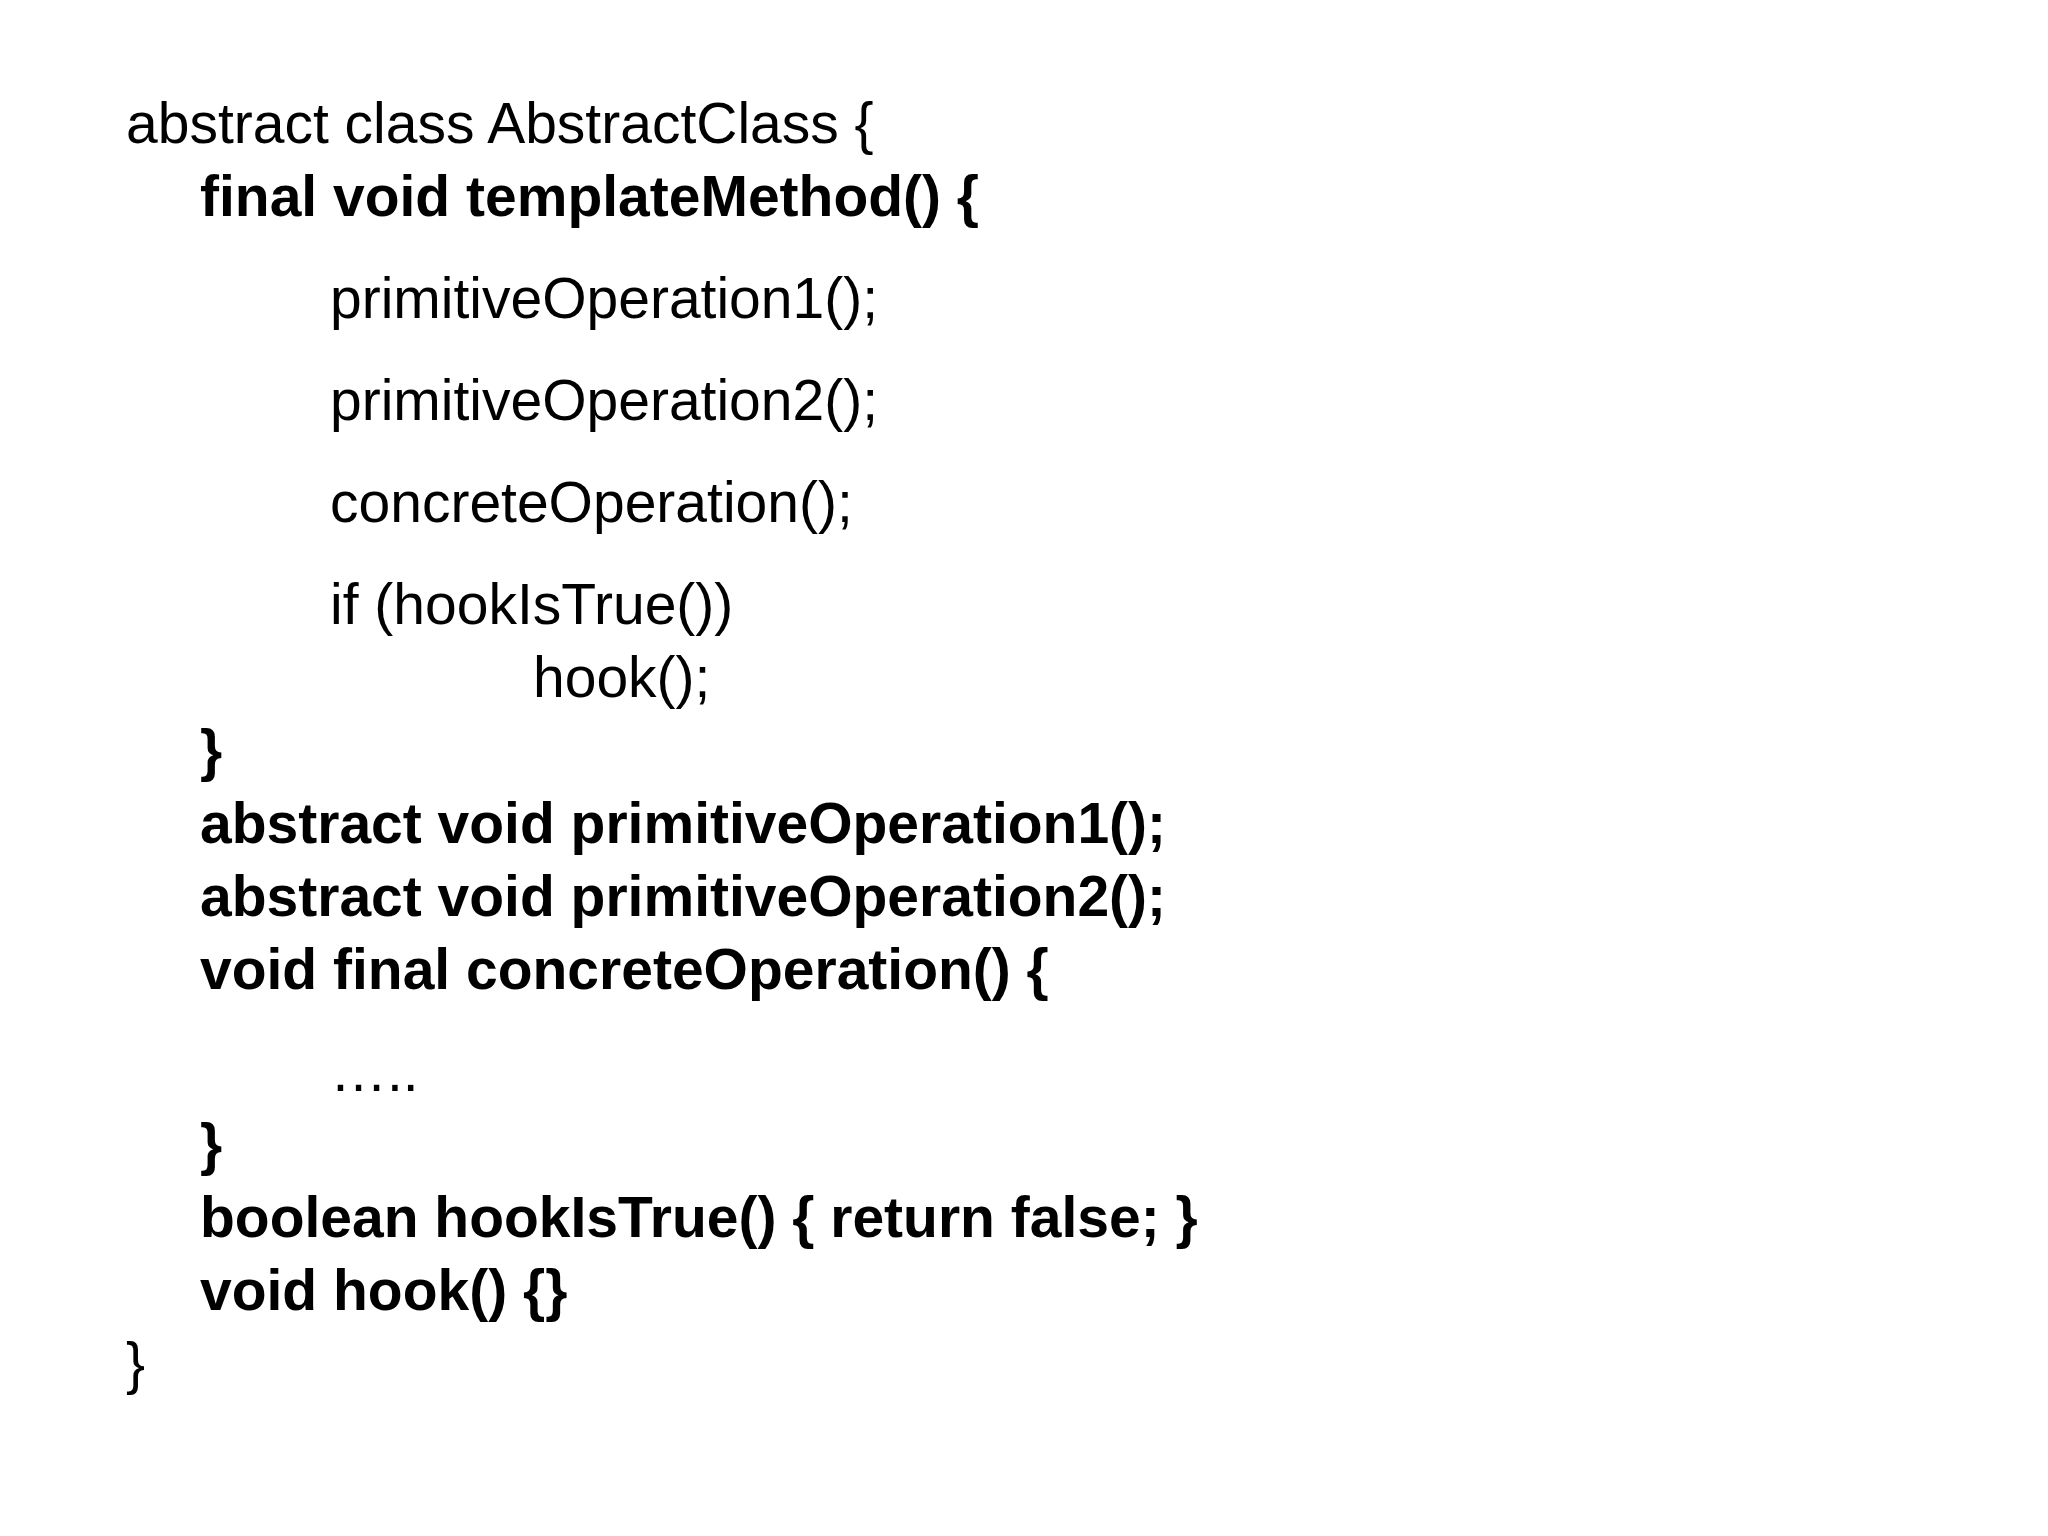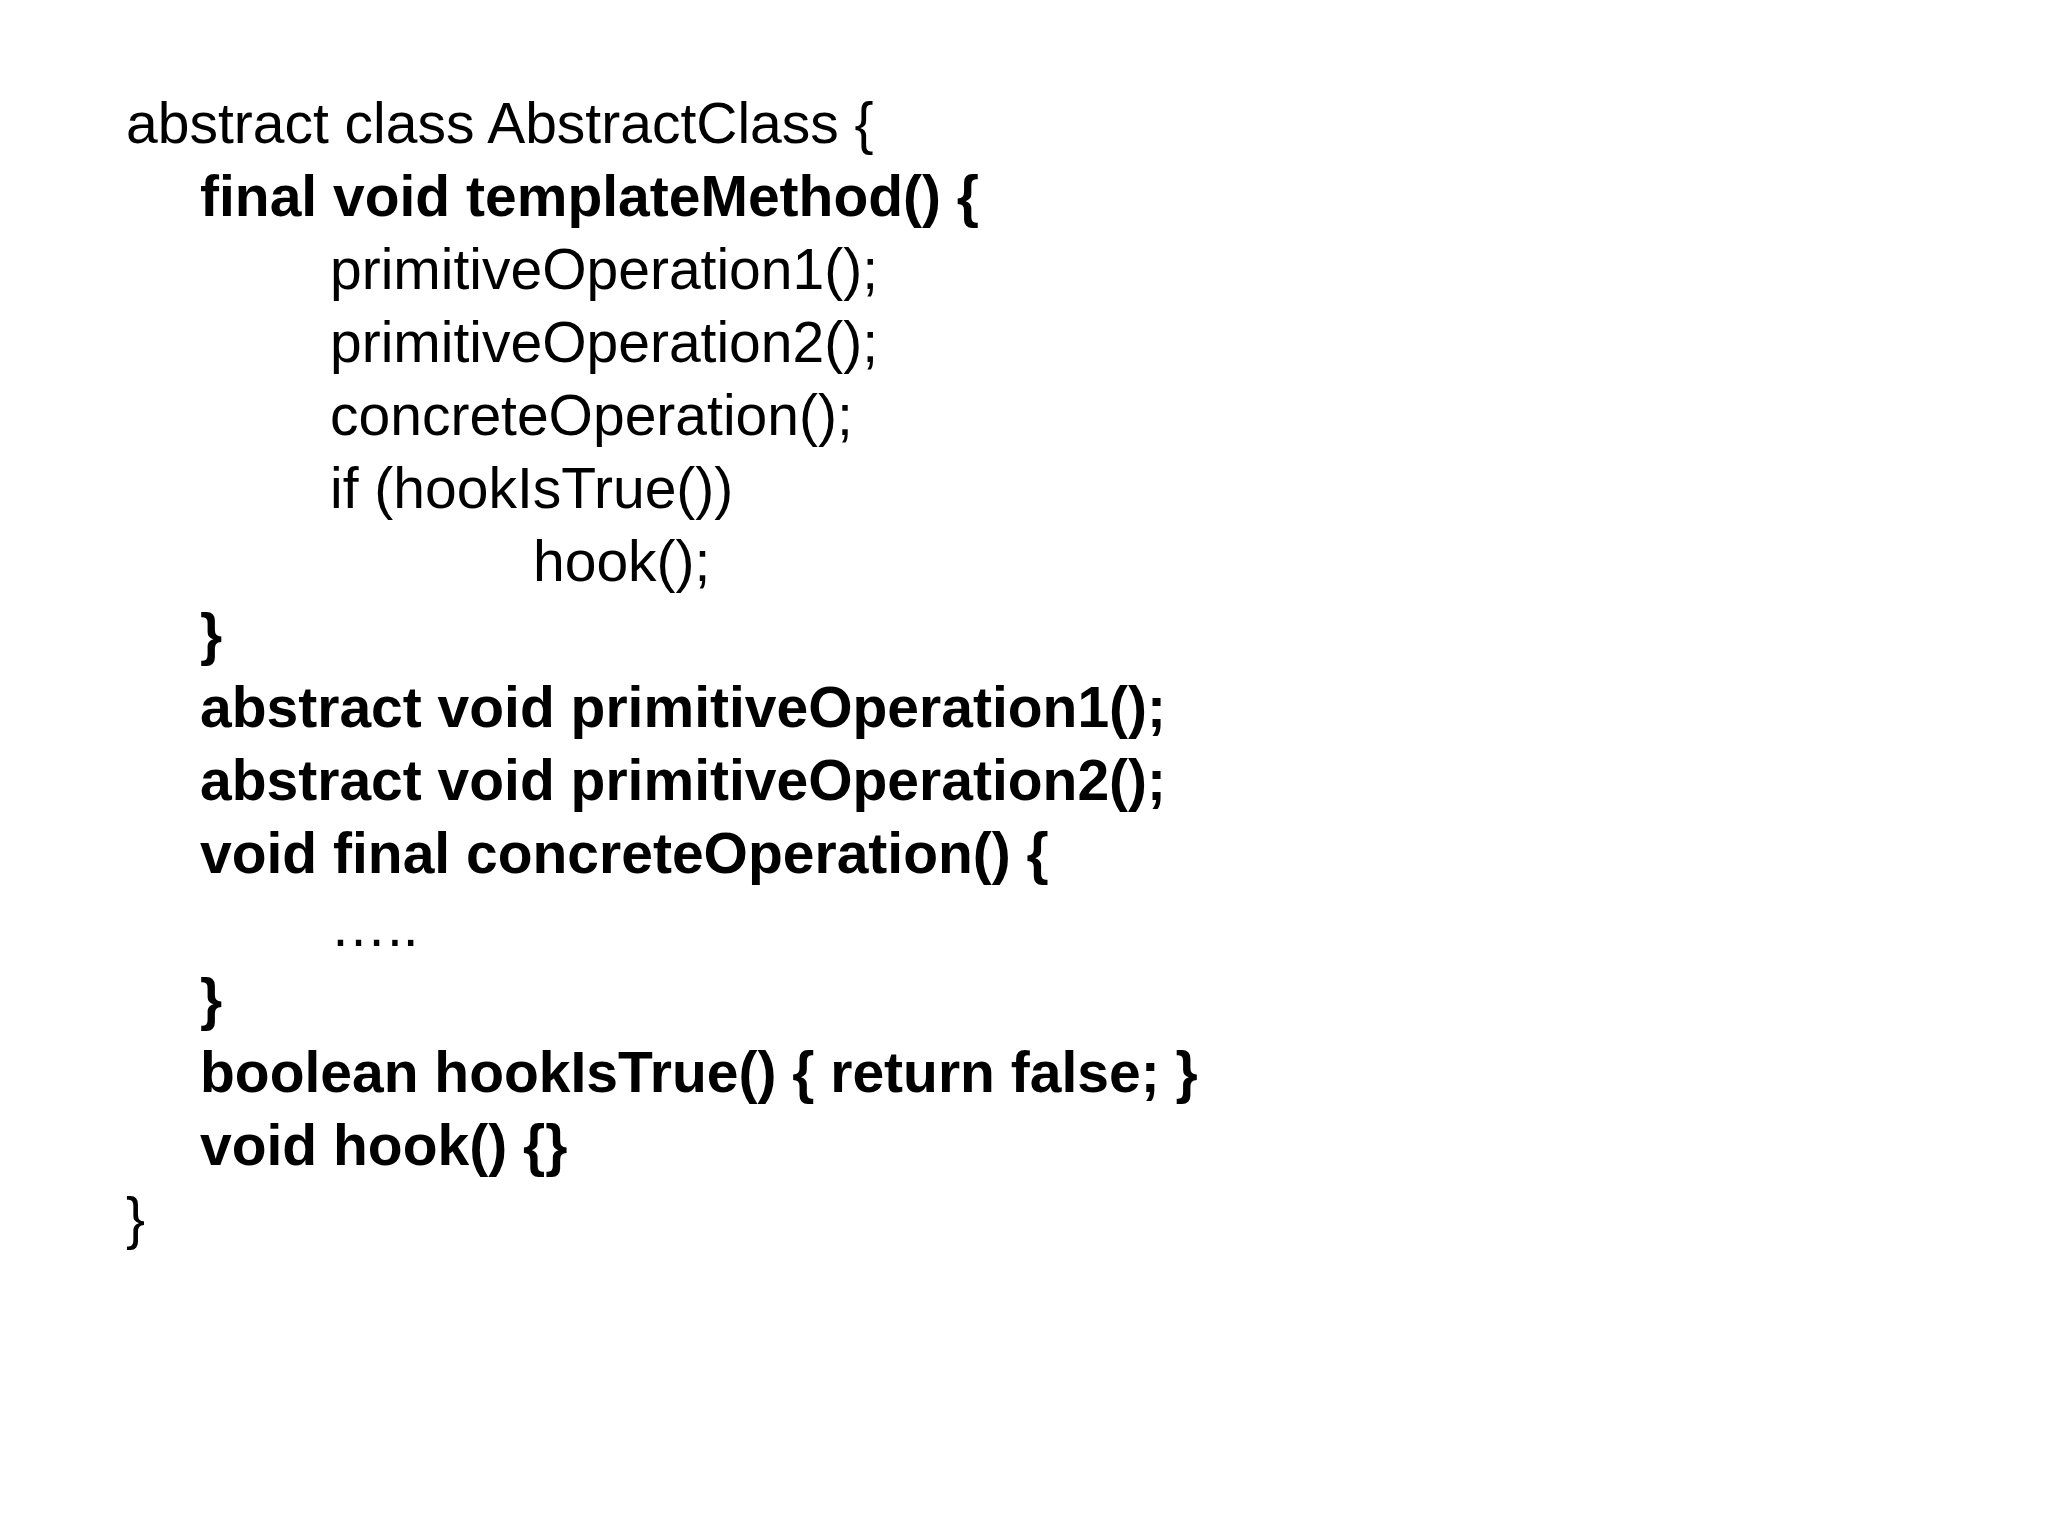--- a/index.html
+++ b/index.html
@@ -28,21 +28,21 @@
     font-family: "Liberation Sans", sans-serif;
     font-size: 57px;
     line-height: 73px;
     color: #000000;
     white-space: pre;
     font-weight: 400;
   }
   .code-line { min-height: 73px; }
   .indent-0 { padding-left: 0; }
   .indent-1 { padding-left: 74px; font-weight: bold; }
-  .indent-2 { padding-left: 204px; }
+  .indent-2 { padding-left: 204px; margin-top: 29px; }
   .indent-3 { padding-left: 407px; }
 </style>
 </head>
 <body>
 
 <div class="slide">
   <div class="code-block"><div class="code-line indent-0">abstract class AbstractClass {</div><div class="code-line indent-1">final void templateMethod() {</div><div class="code-line indent-2">primitiveOperation1();</div><div class="code-line indent-2">primitiveOperation2();</div><div class="code-line indent-2">concreteOperation();</div><div class="code-line indent-2">if (hookIsTrue())</div><div class="code-line indent-3">hook();</div><div class="code-line indent-1">}</div><div class="code-line indent-1">abstract void primitiveOperation1();</div><div class="code-line indent-1">abstract void primitiveOperation2();</div><div class="code-line indent-1">void final concreteOperation() {</div><div class="code-line indent-2">…..</div><div class="code-line indent-1">}</div><div class="code-line indent-1">boolean hookIsTrue() { return false; }</div><div class="code-line indent-1">void hook() {}</div><div class="code-line indent-0">}</div></div>
 </div>
 
 </body></html>

